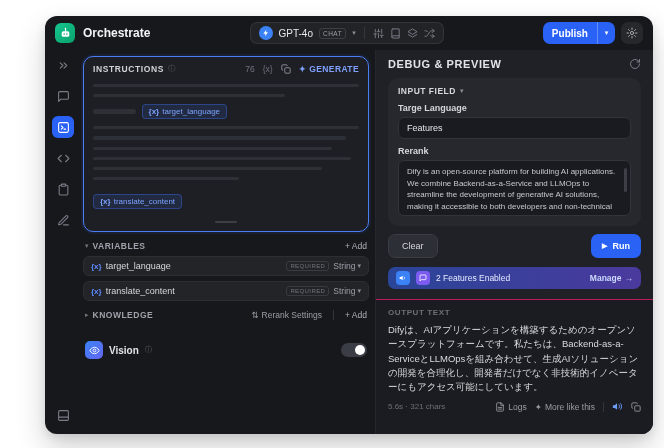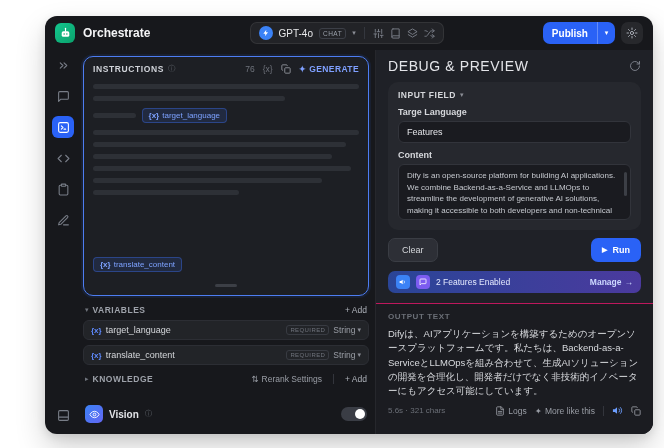--- a/index.html
+++ b/index.html
@@ -32,21 +32,21 @@
 
   
   .body { flex:1; display:flex; min-height:0; }
   .rail { flex:0 0 36px; display:flex; flex-direction:column; align-items:center; padding:4px 0 8px; gap:9px; color:#787d87; }
   .rail-icon { width:22px; height:22px; display:flex; align-items:center; justify-content:center; border-radius:6px; }
   .rail-icon.active { background:#2a62f6; color:#fff; }
   .rail-bottom { margin-top:auto; }
 
   
   .leftcol { flex:0 0 294px; padding:6px 6px 8px 2px; display:flex; flex-direction:column; min-height:0; }
-  .instructions { border:1px solid #4d7df2; box-shadow:0 0 0 2px rgba(46,107,240,.10); border-radius:10px; background:#1d1f24; height:240px; display:flex; flex-direction:column; }
+  .instructions { border:1px solid #4d7df2; box-shadow:0 0 0 2px rgba(46,107,240,.10); border-radius:10px; background:#1d1f24; height:176px; display:flex; flex-direction:column; }
   .ins-header { display:flex; align-items:center; gap:4px; padding:7px 9px 4px; }
   .ins-title { font-size:8.5px; font-weight:700; letter-spacing:.6px; color:#cfd2d8; }
   .info-glyph { color:#5d6168; font-size:7.5px; }
   .ins-right { margin-left:auto; display:flex; align-items:center; gap:8px; color:#6f737c; font-size:8.5px; }
   .generate { display:flex; align-items:center; gap:3px; font-size:8.5px; font-weight:700; letter-spacing:.4px; color:#7fa0ff; cursor:pointer; }
   .ins-body { flex:1; padding:6px 9px 4px; display:flex; flex-direction:column; gap:7px; overflow:hidden; }
   .skel { height:5px; border-radius:2.5px; background:#2d3036; }
   .skel-row { display:flex; align-items:center; gap:6px; }
   .chip { display:inline-flex; align-items:center; gap:3px; background:rgba(62,116,255,.13); border:1px solid rgba(62,116,255,.38); border-radius:4px; padding:2px 6px; font-size:8px; color:#7da2ff; white-space:nowrap; }
   .chip .x { font-weight:700; }
@@ -67,21 +67,21 @@
 
   .vision-row { margin-top:21px; display:flex; align-items:center; gap:6px; padding:0 2px; }
   .vision-icon { width:18px; height:18px; border-radius:5px; background:linear-gradient(135deg,#3b82f6,#6366f1); display:flex; align-items:center; justify-content:center; color:#fff; }
   .vision-label { font-size:10px; font-weight:600; color:#e3e4e8; }
   .toggle { margin-left:auto; width:26px; height:14px; border-radius:8px; background:#3a3d45; position:relative; cursor:pointer; }
   .toggle .knob { position:absolute; right:2px; top:2px; width:10px; height:10px; border-radius:50%; background:#fff; }
 
   
   .rightcol { flex:1; border-left:1px solid #26272c; background:#1f2127; display:flex; flex-direction:column; min-width:0; padding:8px 12px 0; }
   .debug-header { display:flex; align-items:center; }
-  .debug-title { font-size:14px; font-weight:400; letter-spacing:.6px; color:#e3e4e8; }
+  .debug-title { font-size:11px; font-weight:700; letter-spacing:.6px; color:#e3e4e8; }
   .refresh-btn { margin-left:auto; color:#7b7f89; cursor:pointer; }
   .input-card { margin-top:8px; background:#26282e; border-radius:10px; padding:8px 10px 10px; }
   .ic-title-row { display:flex; align-items:center; gap:4px; cursor:pointer; }
   .ic-title { font-size:8.5px; font-weight:700; letter-spacing:.5px; color:#d5d7db; }
   .ic-desc { margin-top:5px; font-size:8px; line-height:1.4; color:#8d9099; }
   .field-label { margin-top:7px; font-size:9px; font-weight:600; color:#d5d7db; }
   .text-input { margin-top:4px; height:22px; background:#1a1b20; border:1px solid #32343b; border-radius:6px; display:flex; align-items:center; padding:0 8px; font-size:9px; color:#e3e4e8; cursor:text; }
   .textarea { margin-top:4px; height:56px; background:#1a1b20; border:1px solid #32343b; border-radius:6px; padding:5px 10px 5px 8px; font-size:8px; line-height:1.45; color:#c6c9cf; position:relative; overflow:hidden; cursor:text; }
   .textarea::after { content:""; position:absolute; right:3px; top:7px; width:3px; height:24px; border-radius:2px; background:#3c3f46; }
   .btn-row { margin-top:8px; display:flex; align-items:center; }
@@ -347,21 +347,21 @@
           <div class="ic-title-row">
             <span class="ic-title">INPUT FIELD</span>
             <span class="tiny-caret">▾</span>
           </div>
 
           <div class="field-label">Targe Language</div>
           <div class="text-input">
             <span>Features</span>
           </div>
 
-          <div class="field-label">Content</div>
+          <div class="field-label">Rerank</div>
           <div class="textarea">
             <span>Dify is an open-source platform for building AI applications. We combine Backend-as-a-Service and LLMOps to streamline the development of generative AI solutions, making it accessible to both developers and non-technical innovators.</span>
           </div>
         </div>
 
         <div class="btn-row">
           <div class="clear-btn">
             <span>Clear</span>
           </div>
           <div class="run-btn">

